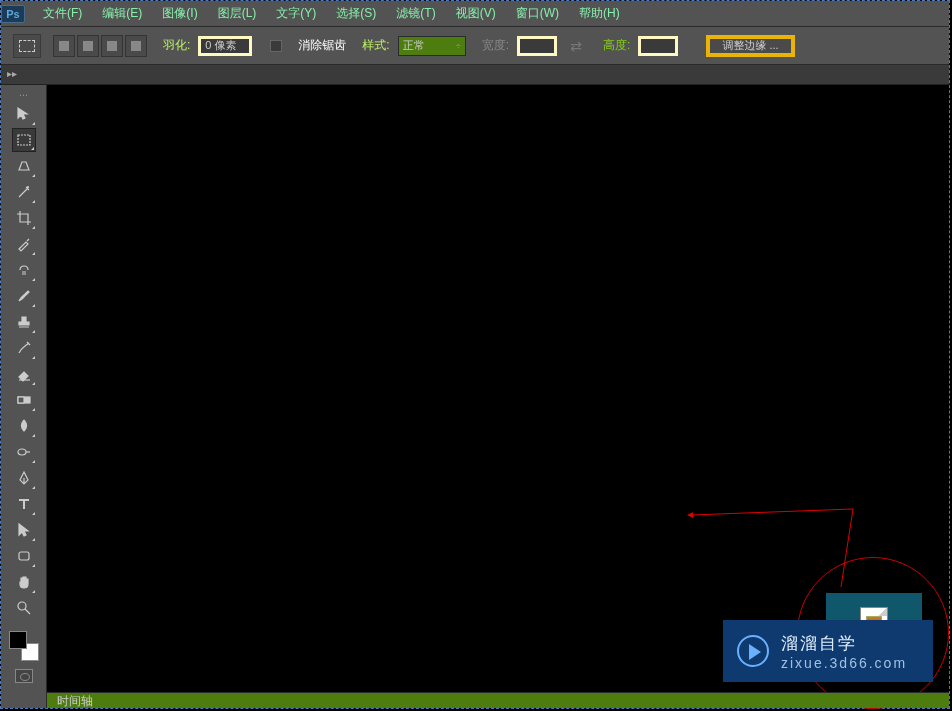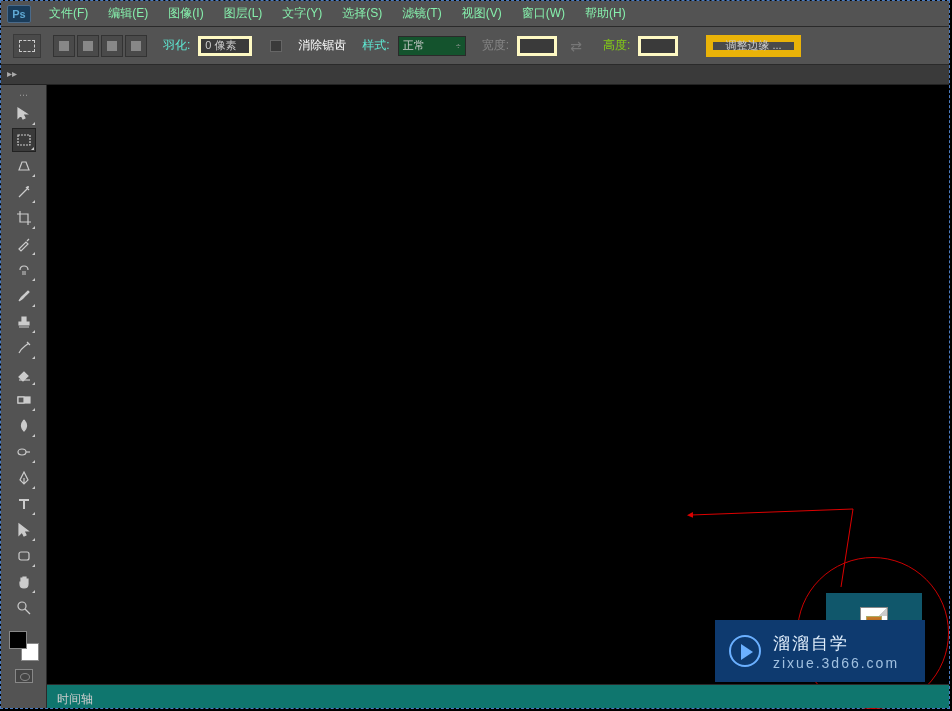--- a/index.html
+++ b/index.html
@@ -1,72 +1,72 @@
 <!DOCTYPE html>
 <html><head>
 <meta charset="utf-8">
 <style>
 * { margin: 0; padding: 0; box-sizing: border-box; font-family: "Microsoft YaHei", sans-serif; }
 body { background: #000; width: 952px; height: 711px; overflow: hidden; position: relative; }
 
 .app-frame { width: 950px; height: 709px; border: 1px dashed #4a7bc0; background: #000; position: relative; }
 
-.menubar { height: 26px; background: #535353; display: flex; align-items: center; padding-left: 6px; gap: 0; border-bottom: 1px solid #2a2a2a; }
+.menubar { height: 26px; background: #535353; display: flex; align-items: center; gap: 0; border-bottom: 1px solid #2a2a2a; }
 .ps-logo { width: 24px; height: 18px; background: #1a3c5a; color: #5fa8d3; font-weight: bold; font-size: 11px; display: flex; align-items: center; justify-content: center; border-radius: 2px; margin-right: 8px; border: 1px solid #4a6a8a; }
 .menu-item { color: #86efac; font-size: 12px; padding: 4px 10px; cursor: pointer; }
 
 .options-bar { height: 38px; background: #535353; display: flex; align-items: center; padding: 0 12px; gap: 8px; border-bottom: 1px solid #2a2a2a; }
 .opt-icon { width: 28px; height: 24px; border: 1px solid #3a3a3a; background: #4a4a4a; display: flex; align-items: center; justify-content: center; color: #aaa; font-size: 10px; }
 .opt-icon.marquee::before {
   content: ""; width: 14px; height: 10px; border: 1px dashed #ccc;
 }
 .opt-group { display: flex; gap: 2px; margin-left: 4px; }
 .opt-sq { width: 22px; height: 22px; background: #4a4a4a; border: 1px solid #333; display: flex; align-items: center; justify-content: center; }
 .opt-sq .box { width: 10px; height: 10px; background: #888; }
-.opt-label { color: #5eead4; font-size: 12px; margin-left: 8px; }
+.opt-label { color: #bef264; font-size: 12px; margin-left: 8px; }
 .opt-input { width: 54px; height: 20px; background: #3a3a3a; border: 3px solid #fef9c3; color: #ccc; font-size: 11px; padding: 0 4px; }
 .opt-check { width: 12px; height: 12px; background: #3a3a3a; border: 1px solid #666; margin-left: 10px; }
-.opt-select { width: 68px; height: 20px; background: #14532d; border: 1px solid #2a2a2a; color: #ccc; font-size: 11px; padding: 0 4px; display: flex; align-items: center; justify-content: space-between; }
+.opt-select { width: 68px; height: 20px; background: #4d7c0f; border: 1px solid #2a2a2a; color: #ccc; font-size: 11px; padding: 0 4px; display: flex; align-items: center; justify-content: space-between; }
 .opt-select::after { content: "÷"; font-size: 9px; color: #999; }
 .opt-swap { width: 22px; height: 22px; color: #777; display: flex; align-items: center; justify-content: center; font-size: 14px; }
-.opt-btn { height: 22px; padding: 0 12px; background: #4a4a4a; border: 7px solid #eab308; color: #ccc; font-size: 11px; display: flex; align-items: center; }
+.opt-btn { height: 22px; padding: 0 12px; background: #4a4a4a; border: 4px solid #eab308; color: #ccc; font-size: 11px; display: flex; align-items: center; }
 
 .tab-strip { height: 20px; background: #3a3a3a; border-bottom: 1px solid #222; position: relative; }
 .tab-arrow { position: absolute; left: 6px; top: 3px; color: #aaa; font-size: 10px; }
 
 .main-area { display: flex; height: calc(100% - 84px); }
 
 .toolbox { width: 46px; background: #535353; border-right: 1px solid #2a2a2a; display: flex; flex-direction: column; align-items: center; padding-top: 4px; }
 .tb-collapse { width: 100%; height: 12px; color: #aaa; font-size: 9px; display: flex; align-items: center; justify-content: center; }
 .tool { width: 24px; height: 24px; margin: 1px 0; display: flex; align-items: center; justify-content: center; color: #ccc; font-size: 14px; position: relative; cursor: pointer; }
 .tool.active { background: #3a3a3a; border: 1px solid #222; }
 .tool .corner { position: absolute; right: 1px; bottom: 1px; width: 0; height: 0; border-left: 3px solid transparent; border-bottom: 3px solid #ccc; }
 .color-swatches { margin-top: 4px; position: relative; width: 30px; height: 30px; }
 .swatch-bg { position: absolute; right: 0; bottom: 0; width: 18px; height: 18px; background: #fff; border: 1px solid #888; }
 .swatch-fg { position: absolute; left: 0; top: 0; width: 18px; height: 18px; background: #000; border: 1px solid #888; }
 .mask-mode { margin-top: 8px; width: 18px; height: 14px; border: 1px solid #888; background: #444; position: relative; }
 .mask-mode::after { content: ""; position: absolute; left: 4px; top: 3px; width: 8px; height: 6px; border-radius: 50%; border: 1px solid #888; }
 
 .canvas-area { flex: 1; background: #000; position: relative; }
 
-.bottom-bar { position: absolute; left: 46px; bottom: 0; right: 0; height: 24px; background: #0f766e; border-top: 1px solid #2a2a2a; display: flex; align-items: flex-end; padding-left: 10px; }
+.bottom-bar { position: absolute; left: 46px; bottom: 0; right: 0; height: 16px; background: #4d7c0f; border-top: 1px solid #2a2a2a; display: flex; align-items: flex-start; padding-left: 10px; }
 .bottom-label { color: #ccc; font-size: 12px; }
 
 .annotation-text { position: absolute; color: #d00; font-size: 13px; right: 54px; top: 404px; }
 .annotation-arrow { position: absolute; pointer-events: none; }
 
 .file-icon-box { position: absolute; left: 779px; top: 508px; width: 96px; height: 82px; background: #10576b; display: flex; flex-direction: column; align-items: center; justify-content: center; gap: 6px; }
 .file-thumb { width: 28px; height: 34px; background: #fff; border: 1px solid #888; display: flex; align-items: center; justify-content: center; position: relative; }
 .file-thumb::before { content:""; position: absolute; top:0; right:0; width:8px; height:8px; background: linear-gradient(135deg, #fff 50%, #ccc 50%); }
 .file-thumb-img { width: 16px; height: 16px; background: linear-gradient(#c97b2a,#8a4a10); border: 1px solid #aa6; }
 .file-label { color: #fff; font-size: 11px; }
 
 .annotation-circle { position: absolute; left: 750px; top: 472px; width: 152px; height: 152px; border: 1px solid #c00; border-radius: 50%; }
 
-.watermark { position: absolute; right: 24px; bottom: 26px; width: 210px; height: 62px; background: #0e3a6f; display: flex; align-items: center; padding: 0 14px; gap: 12px; }
+.watermark { position: absolute; right: 16px; bottom: 26px; width: 210px; height: 62px; background: #0e3a6f; display: flex; align-items: center; padding: 0 14px; gap: 12px; }
 .wm-icon { width: 32px; height: 32px; border: 2px solid #6bb0ff; border-radius: 50%; position: relative; }
 .wm-icon::before { content: ""; position: absolute; left: 10px; top: 7px; width: 0; height: 0; border-left: 12px solid #6bb0ff; border-top: 8px solid transparent; border-bottom: 8px solid transparent; }
 .wm-text { display: flex; flex-direction: column; }
 .wm-title { color: #e0eefc; font-size: 17px; font-weight: 500; letter-spacing: 2px; }
 .wm-sub { color: #a0c0e0; font-size: 14px; letter-spacing: 2px; }
 
 
 .tool svg { width: 16px; height: 16px; stroke: #ccc; fill: none; stroke-width: 1.2; }
 </style>
 </head>

